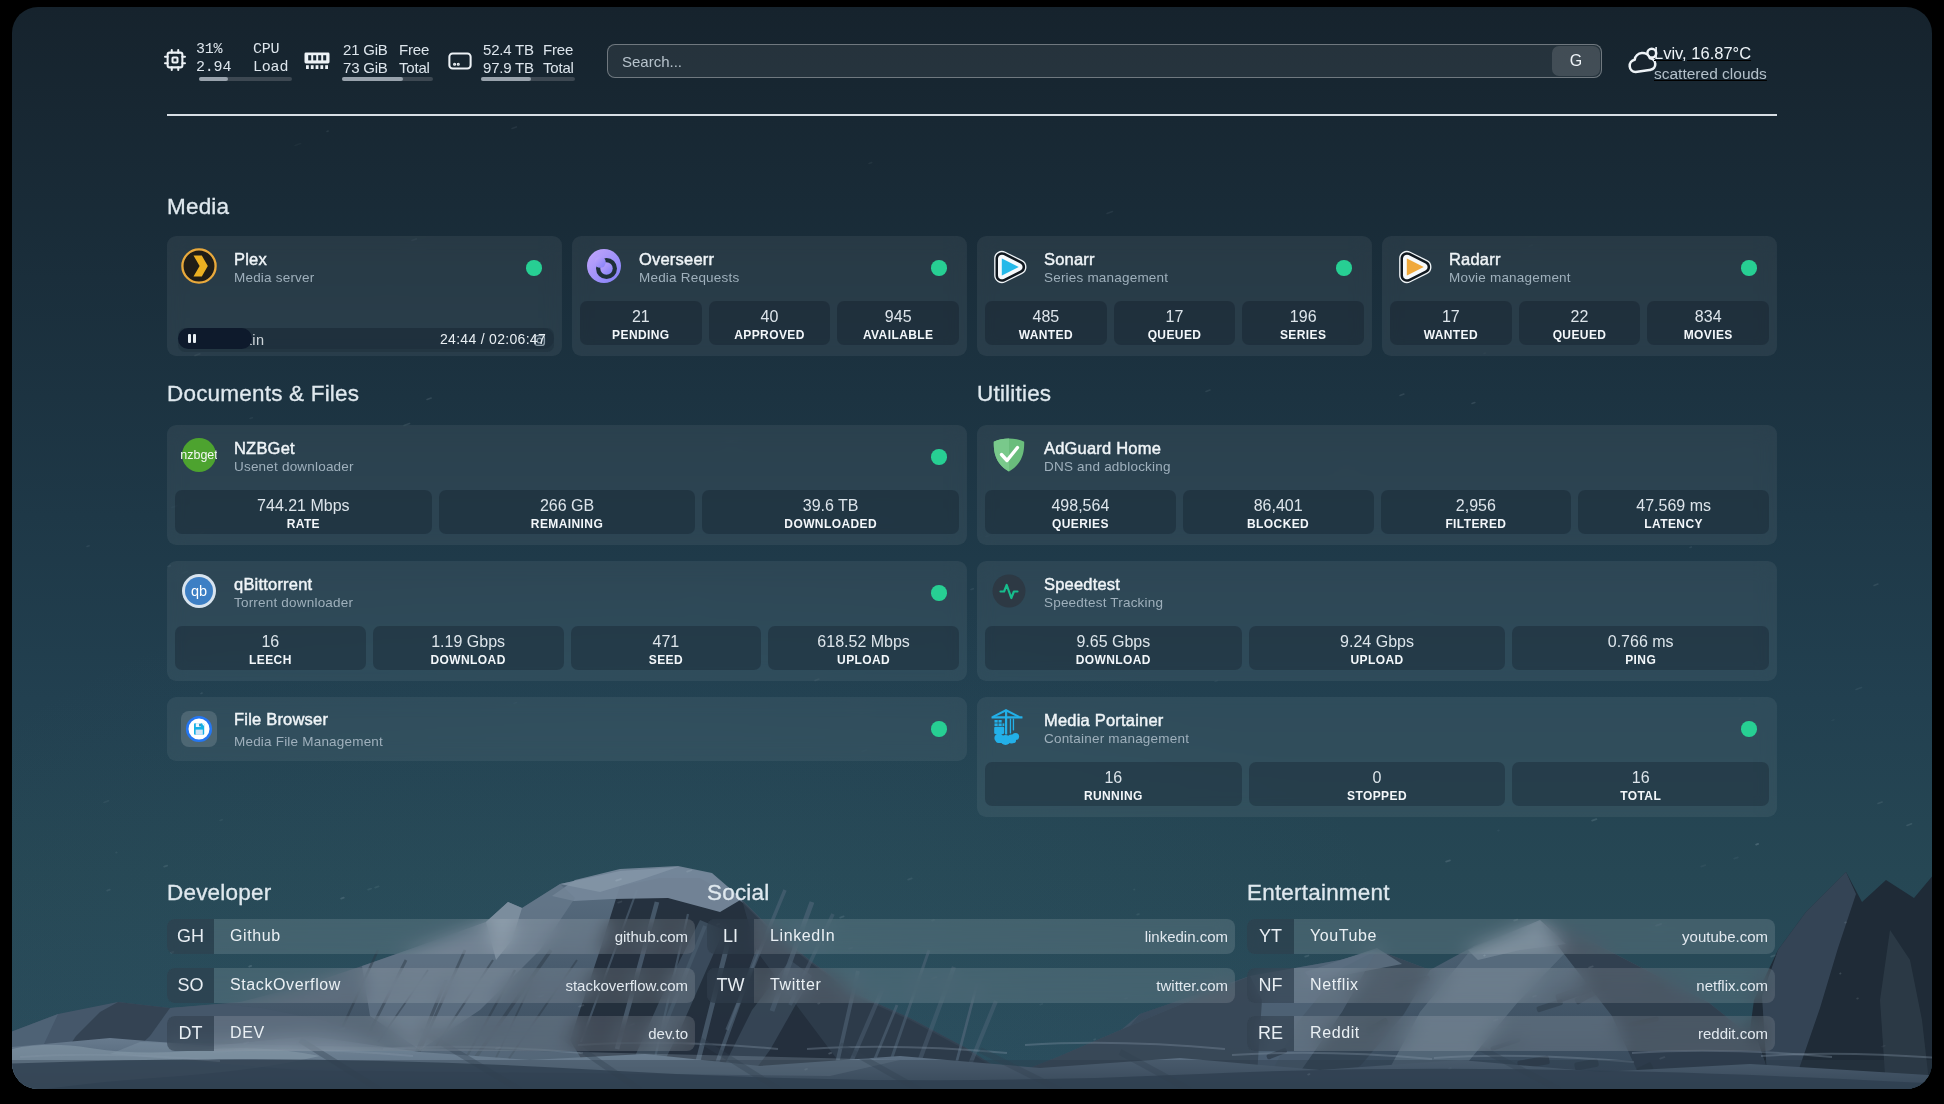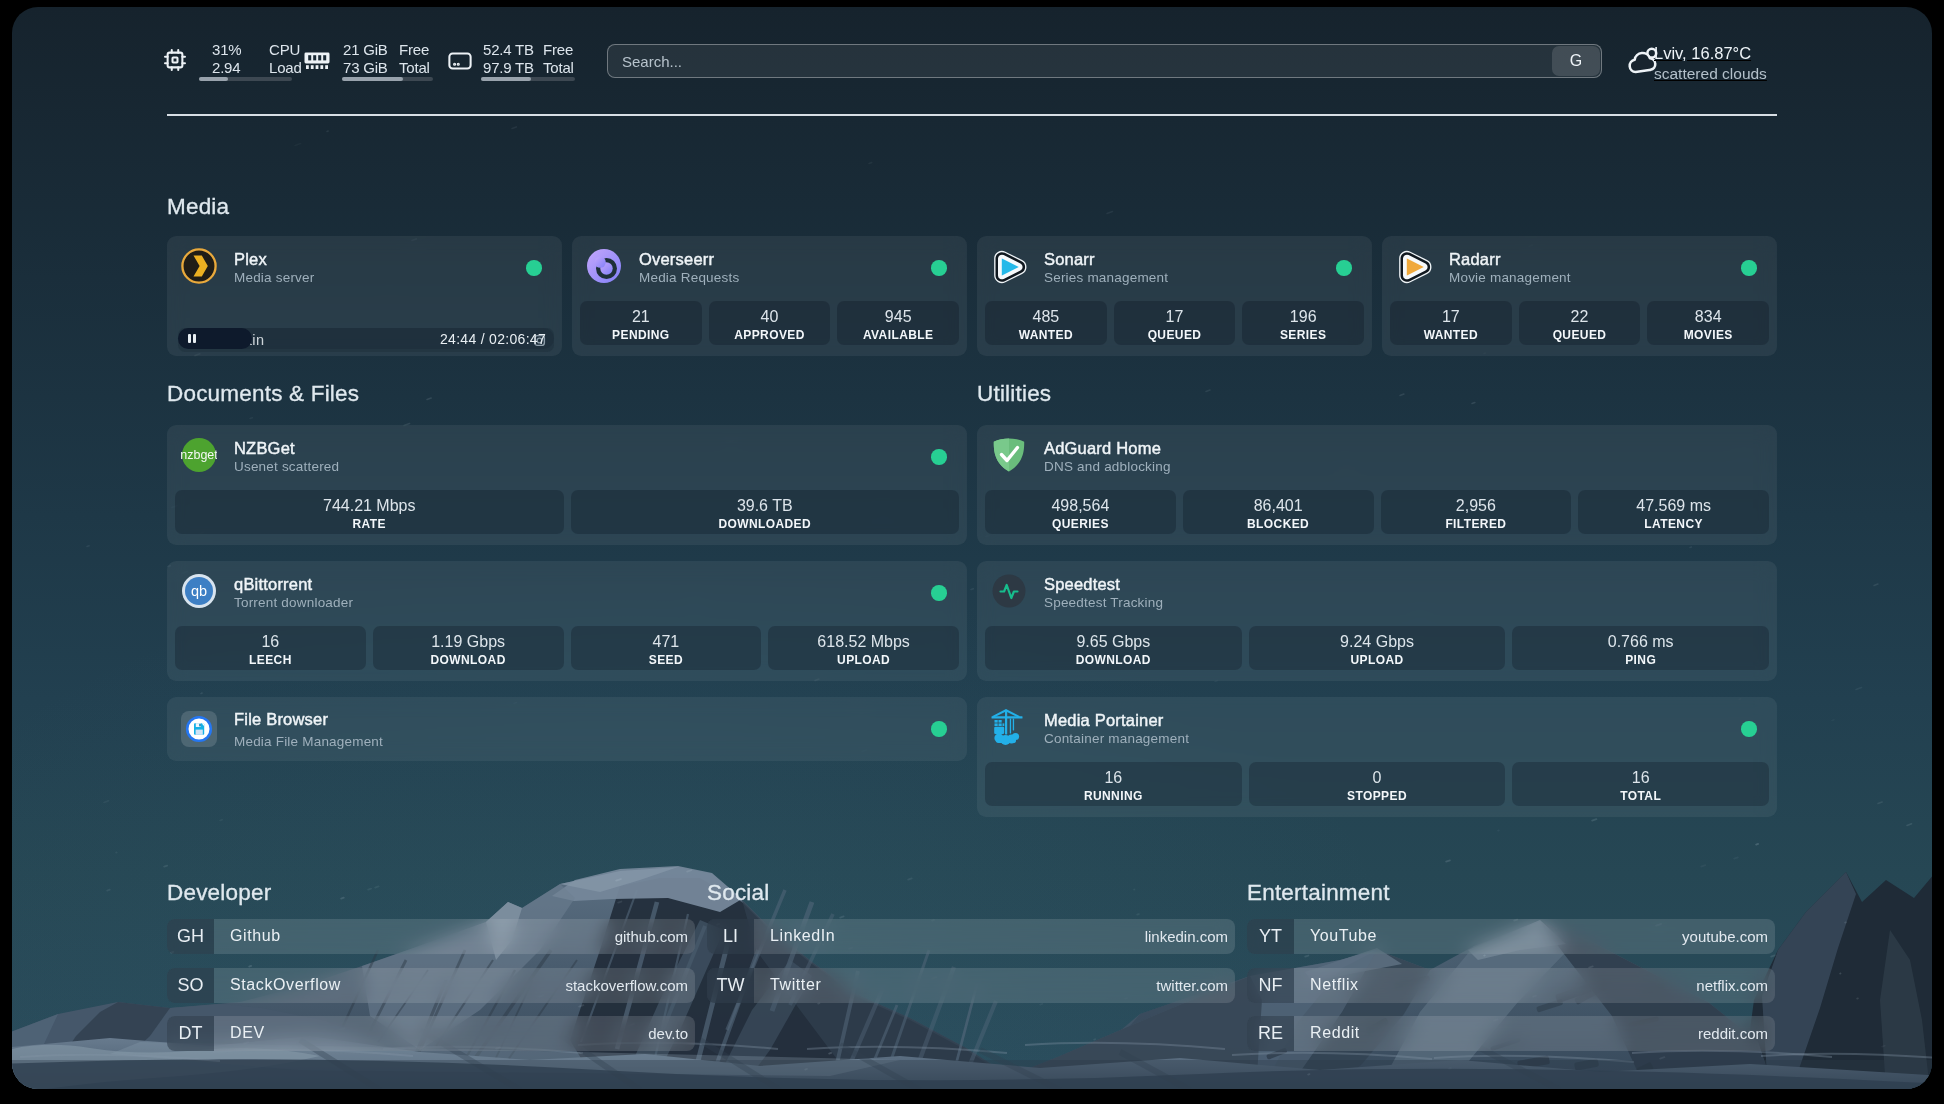--- a/index.html
+++ b/index.html
@@ -261,21 +261,21 @@
 <rect x="411" y="240" width="6.1" height="1.6" rx="0.8" fill="#d8e6ee" opacity="0.12" transform="rotate(-20 411 240)"></rect>
 <rect x="861" y="751" width="6.2" height="1.6" rx="0.8" fill="#d8e6ee" opacity="0.07" transform="rotate(-20 861 751)"></rect>
 <rect x="403" y="425" width="7.5" height="1.6" rx="0.8" fill="#d8e6ee" opacity="0.11" transform="rotate(-20 403 425)"></rect>
 </svg>
 
   <svg class="abs" style="left:162px;top:47px;" width="26" height="26" viewBox="0 0 24 24" fill="none" stroke="#edf2f6" stroke-width="1.9" stroke-linecap="round" stroke-linejoin="round">
     <rect x="5.2" y="5.2" width="13.6" height="13.6" rx="1.8"></rect>
         <rect x="9.7" y="9.7" width="4.6" height="4.6" rx="0.6"></rect>
     <path d="M9 2.8v2.4M15 2.8v2.4M9 18.8v2.4M15 18.8v2.4M2.8 9h2.4M2.8 15h2.4M18.8 9h2.4M18.8 15h2.4"></path>
   </svg>
-  <div class="abs resval" style="left:212px;top:41px;">
+  <div class="abs resval" style="left:196px;top:41px;font-family:Liberation Mono, monospace;">
     <div><span style="display:inline-block;width:57px;">31%</span><span>CPU</span></div>
     <div><span style="display:inline-block;width:57px;">2.94</span><span>Load</span></div>
   </div>
   <div class="bar" style="left:199px;top:76.5px;width:93px;">
         <i style="width:31%;"></i>
       </div>
 
   <svg class="abs" style="left:304px;top:51px;" width="26" height="19" viewBox="0 0 26 19" fill="#edf2f6">
     <rect x="0.5" y="1.5" width="25" height="11" rx="1.4"></rect>
     <rect x="2" y="14.2" width="2.8" height="3.8"></rect>
@@ -434,26 +434,30 @@
 
   <div class="sect" style="left:167px;top:381px;">Documents &amp; Files</div>
   <div class="sect" style="left:977px;top:381px;">Utilities</div>
 
   <div class="card" style="left:167px;top:425px;width:800px;height:120px;">
     <svg class="icon36" width="36" height="36" viewBox="0 0 36 36">
       <circle cx="18" cy="18" r="17" fill="#4da32f"></circle>
       <text x="18" y="22.2" text-anchor="middle" font-family="Liberation Sans, sans-serif" font-size="12.5" fill="#f4f8f4">nzbget</text>
     </svg>
     <div class="stitle">NZBGet</div>
-        <div class="ssub">Usenet scattered</div>
+        <div class="ssub">Usenet downloader</div>
     <div class="dot" style="left:764px;"></div>
     <div class="stats">
       <div class="stat">
             <div class="v">744.21 Mbps</div>
             <div class="l">RATE</div>
+          </div>
+      <div class="stat">
+            <div class="v">266 GB</div>
+            <div class="l">REMAINING</div>
           </div>
       <div class="stat">
             <div class="v">39.6 TB</div>
             <div class="l">DOWNLOADED</div>
           </div>
     </div>
   </div>
 
   <div class="card" style="left:167px;top:561px;width:800px;height:120px;">
     <svg class="icon36" width="36" height="36" viewBox="0 0 36 36">

